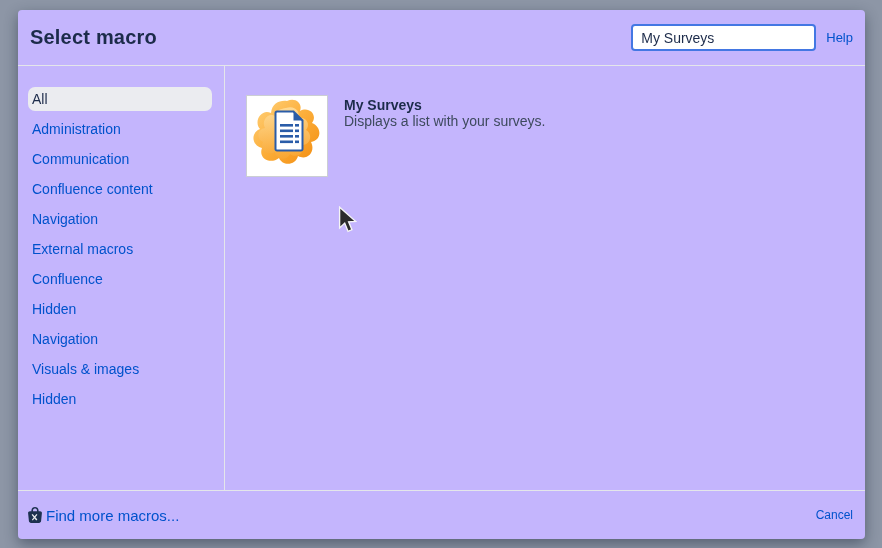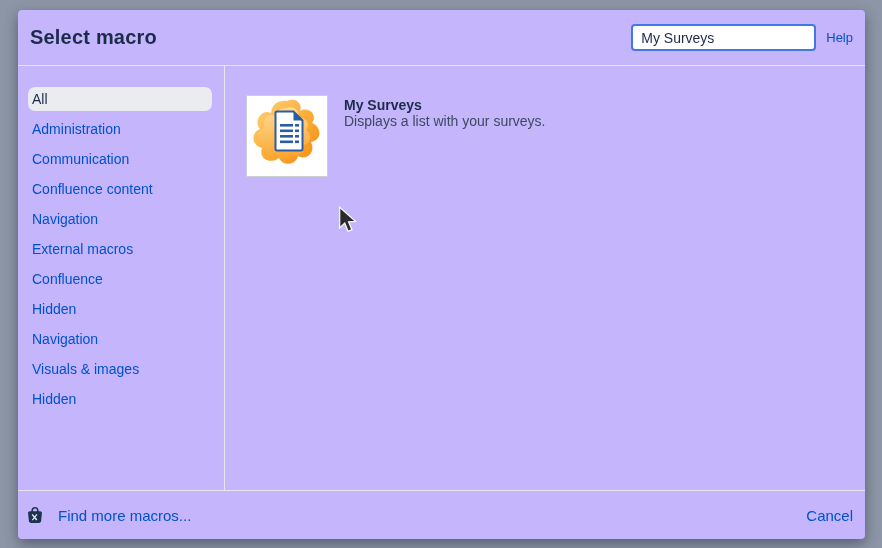--- a/index.html
+++ b/index.html
@@ -64,25 +64,25 @@
   .macro-name { font-size:14px; font-weight:700; color:#1C2B4A; }
   .macro-desc { font-size:14px; color:#3E4A5E; }
   
   .dlg-footer {
     flex:0 0 49px; height:49px;
     border-top:1px solid #E4E6EA;
     display:flex; align-items:center;
     padding:0 12px 0 10px;
   }
   .find-more {
-    display:flex; align-items:center; gap:16px;
+    display:flex; align-items:center; gap:4px;
     font-size:15px; color:#0052CC; text-decoration:none; cursor:pointer;
   }
   .cancel-link {
-    margin-left:auto; font-size:15px; color:#0052CC;
+    margin-left:auto; font-size:12px; color:#0052CC;
     text-decoration:none; cursor:pointer;
   }
   .mouse-cursor { position:absolute; left:339px; top:206px; pointer-events:none; }
 </style>
 </head>
 <body>
 
 <div class="dialog">
 
   <div class="dlg-header">

